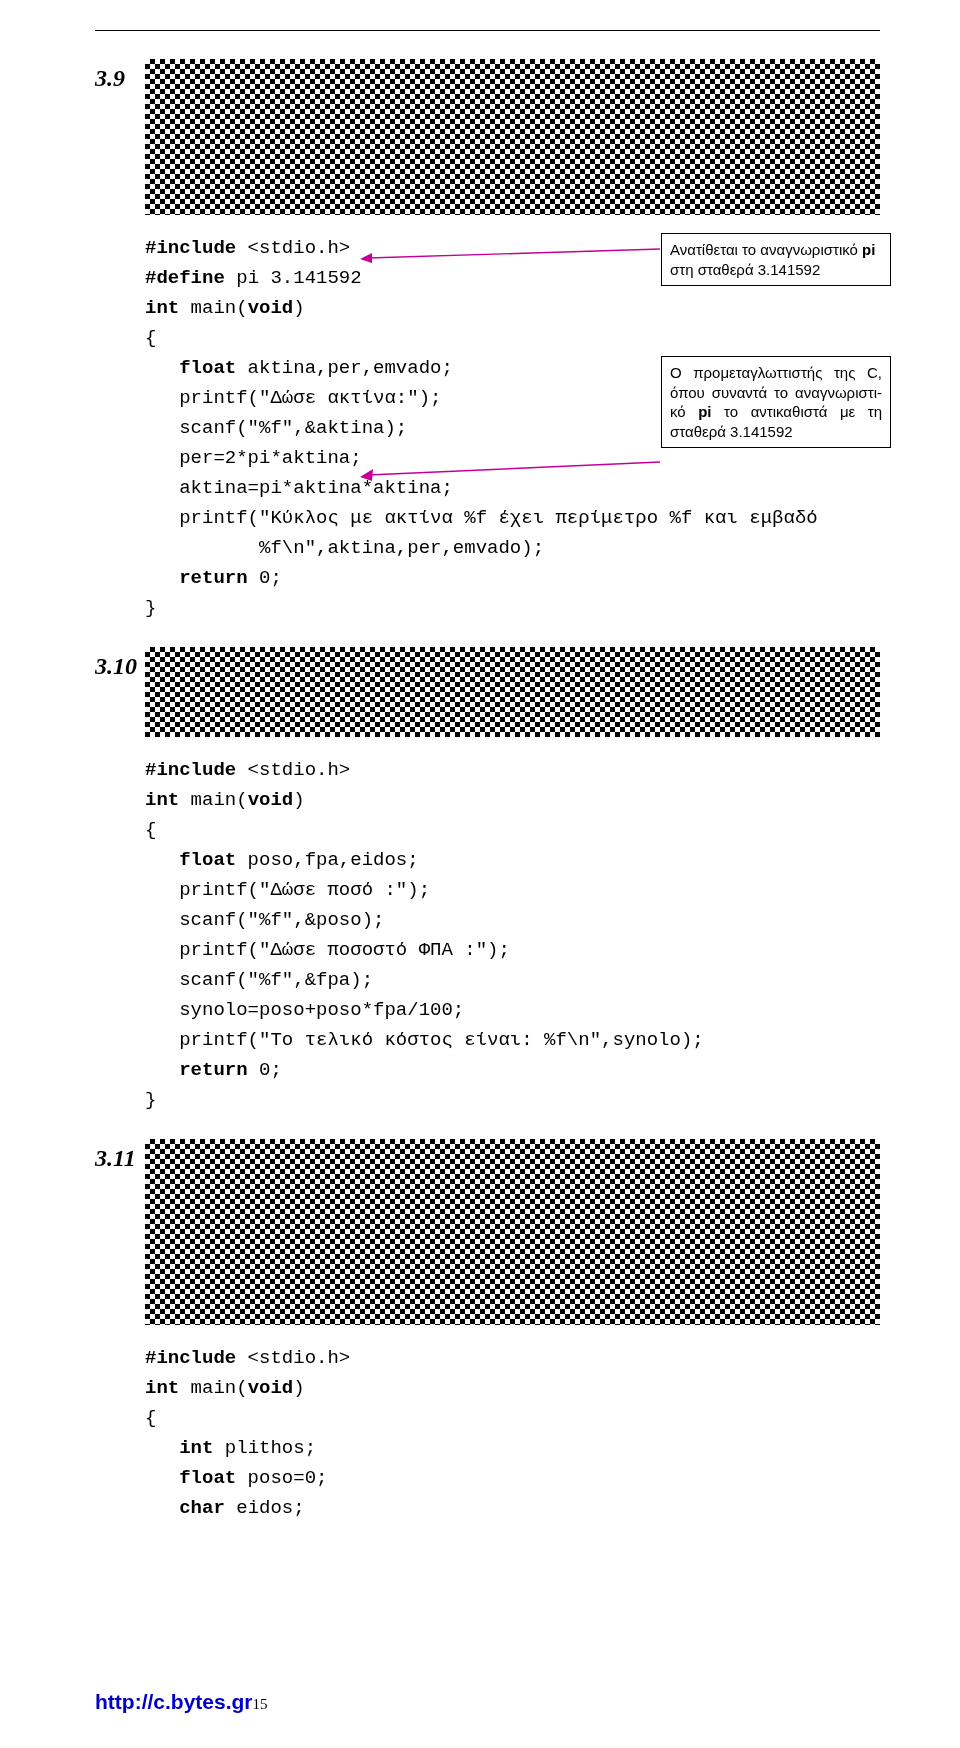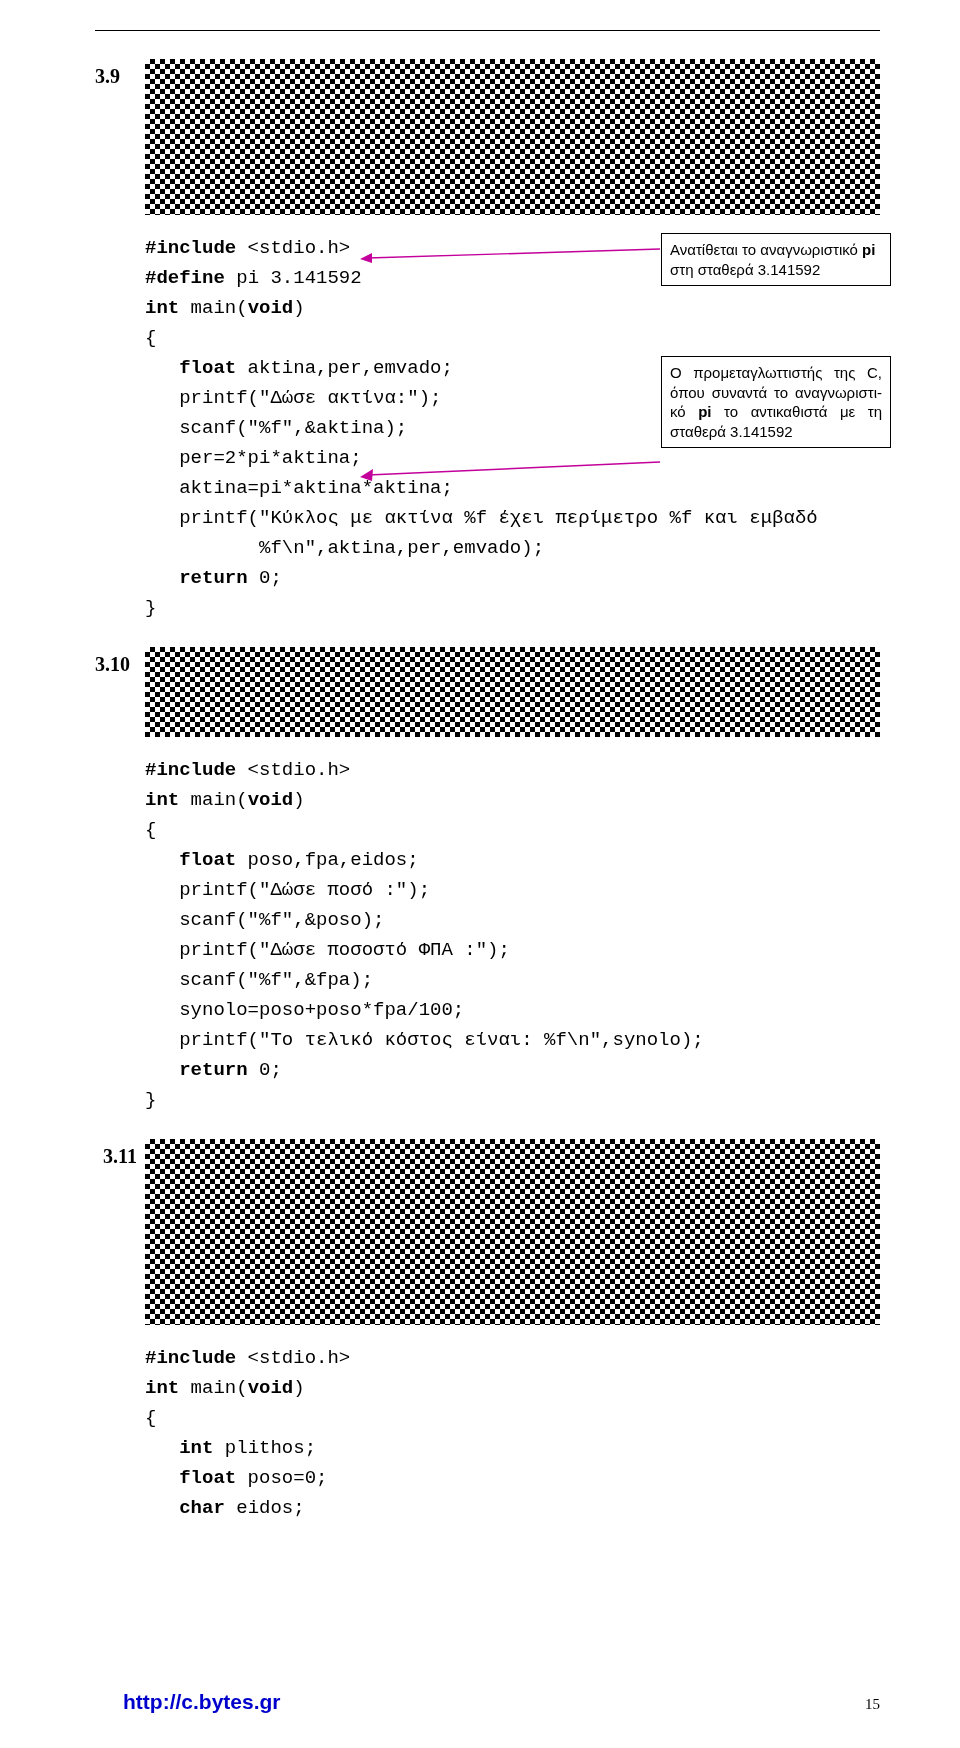--- a/index.html
+++ b/index.html
@@ -28,24 +28,25 @@
     margin: 0 0 28px 0;
   }
 
   .section {
     display: flex;
     align-items: flex-start;
     margin-bottom: 18px;
   }
   .secnum {
     font-weight: bold;
-    font-size: 20px;
+    font-size: 24px;
     width: 50px;
     flex-shrink: 0;
     padding-top: 6px;
+    font-style: italic;
   }
   .problem {
     flex: 1;
     min-height: 0;
   }
   .checker {
     background-image:
       repeating-conic-gradient(#000 0% 25%, #fff 0% 50%);
     background-size: 10px 10px;
     background-position: 0 0;
@@ -96,23 +97,21 @@
     position: absolute;
     pointer-events: none;
   }
 
   .footer {
     position: absolute;
     bottom: 34px;
     left: 95px;
     right: 80px;
     display: flex;
-    justify-content: space-between;
     align-items: baseline;
-    margin-left: 28px;
   }
   .footer a {
     color: #0000cc;
     font-family: Arial, sans-serif;
     font-size: 21px;
     font-weight: bold;
     text-decoration: none;
   }
   .footer .pg {
     font-size: 15px;
@@ -180,21 +179,21 @@
 <span>   printf("Δώσε ποσό :");</span>
 <span>   scanf("%f",&amp;poso);</span>
 <span>   printf("Δώσε ποσοστό ΦΠΑ :");</span>
 <span>   scanf("%f",&amp;fpa);</span>
 <span>   synolo=poso+poso*fpa/100;</span>
 <span>   printf("Το τελικό κόστος είναι: %f\n",synolo);</span>
 <span class="kw">   return</span><span> 0;</span>
 <span>}</span></pre>
   </div>
 
-  <div class="section" style="margin-top:24px;text-align:center;">
+  <div class="section" style="margin-top:24px;">
     <div class="secnum">3.11</div>
     <div class="problem">
       <div class="checker p3"></div>
     </div>
   </div>
   <div class="codeblock">
 <pre class="code"><span class="kw">#include</span><span> &lt;stdio.h&gt;</span>
 <span class="kw">int</span><span> main(</span><span class="kw">void</span><span>)</span>
 <span>{</span>
 <span class="kw">   int</span><span> plithos;</span>

